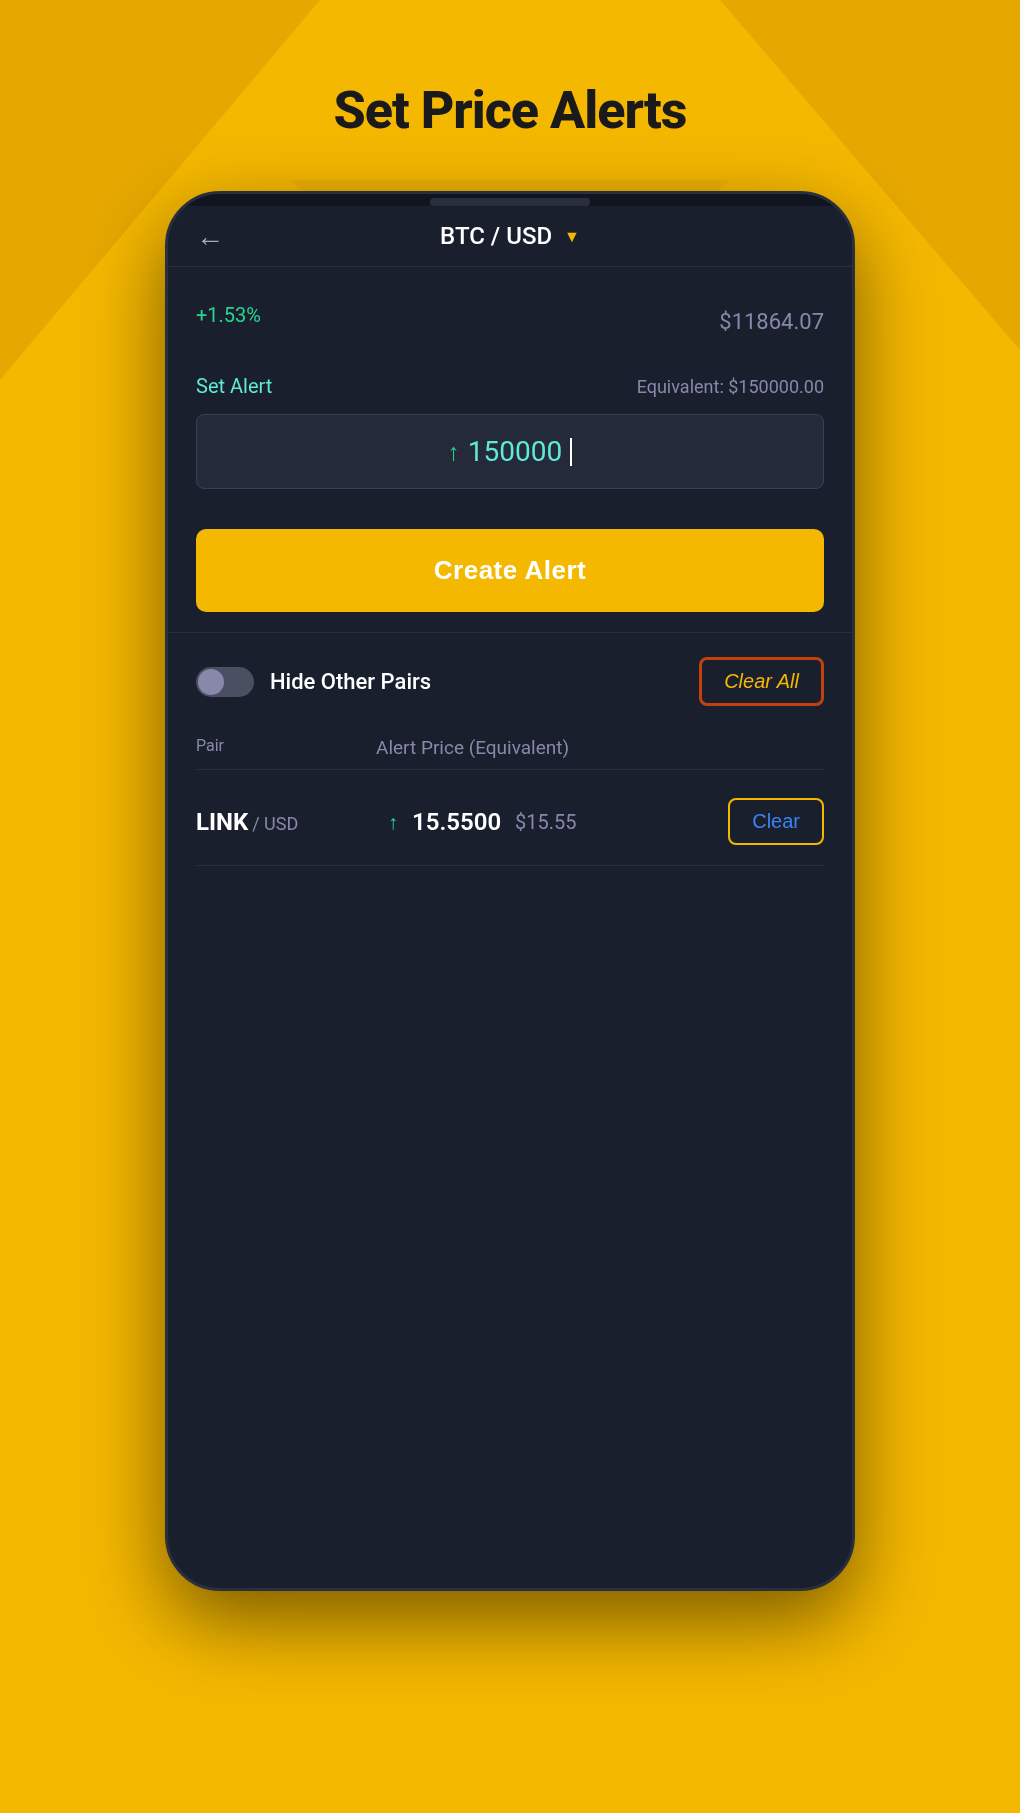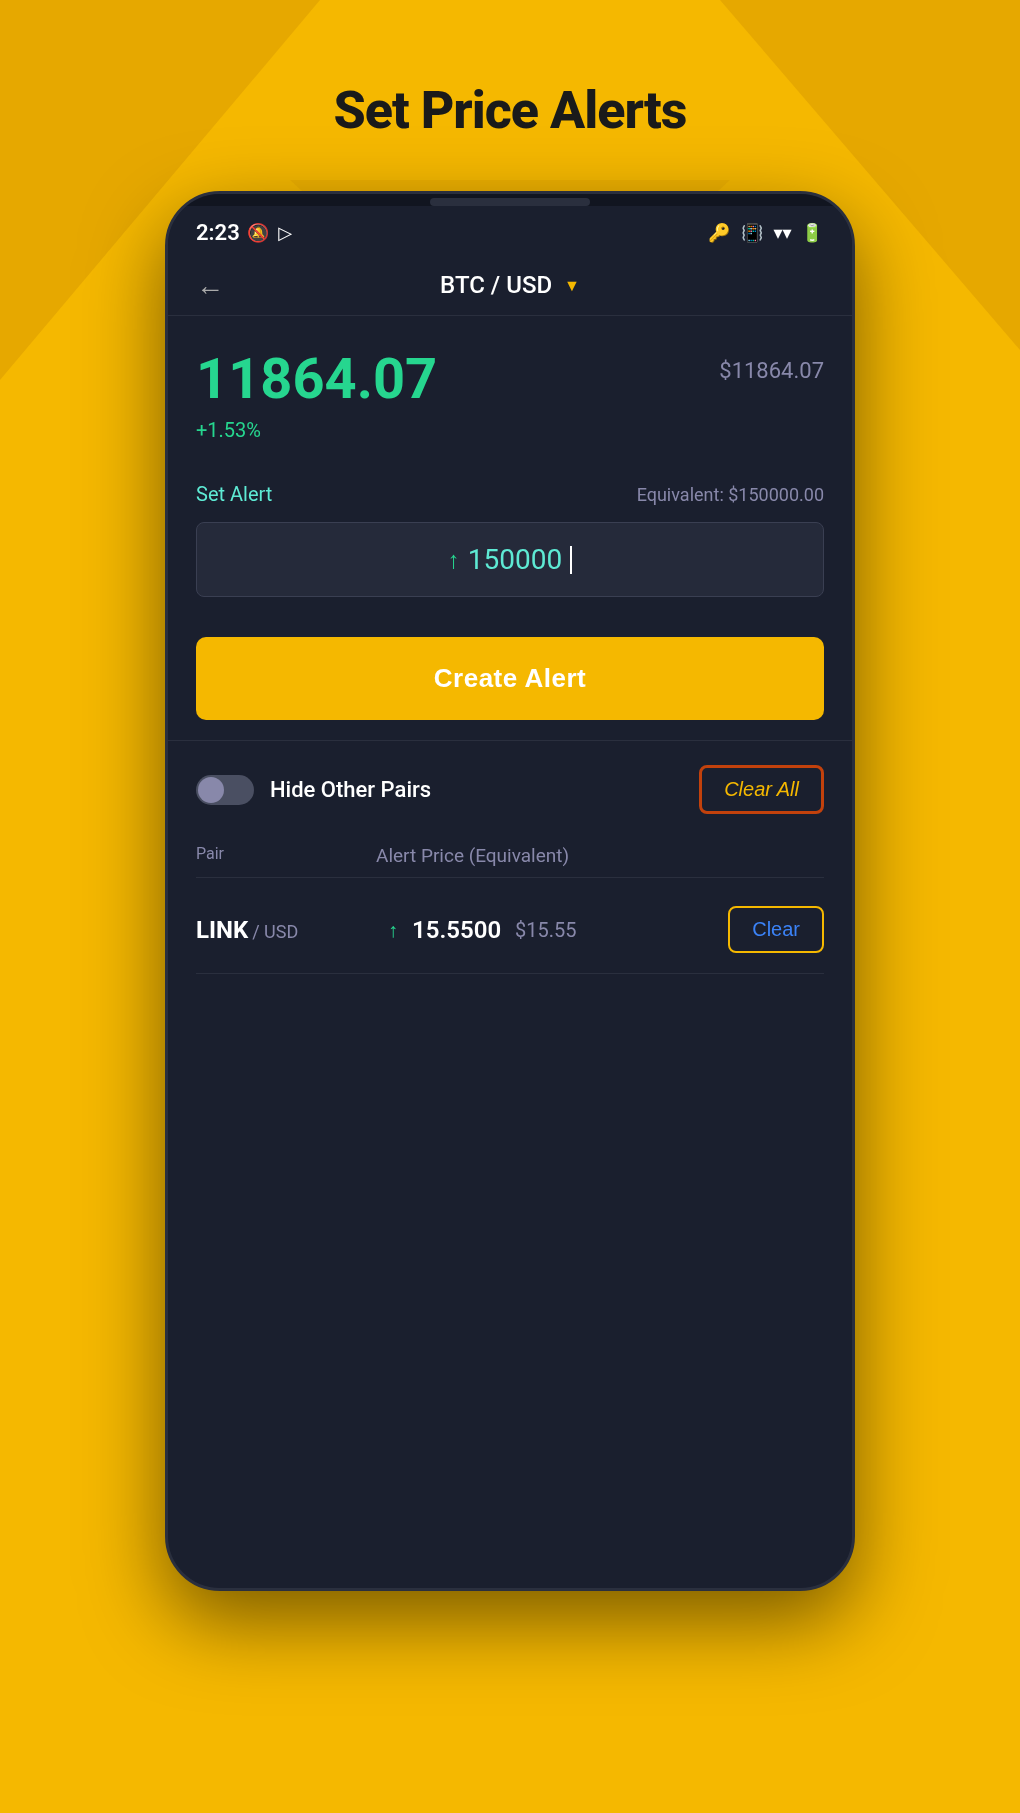--- a/index.html
+++ b/index.html
@@ -376,48 +376,34 @@
 <h1 class="page-title">Set Price Alerts</h1>
 
 <div class="phone">
 
   
   <div class="phone-top-bar">
     <div class="phone-notch"></div>
   </div>
 
   
-  <div class="status-bar">
-    <div class="status-left">
-      <span class="status-time">2:23</span>
-      <span class="status-icon">🔕</span>
-      <span class="status-icon">▷</span>
-    </div>
-    <div class="status-icons">
-      <span class="status-icon">🔑</span>
-      <span class="status-icon">📳</span>
-      <span class="status-icon">▾▾</span>
-      <span class="status-icon">🔋</span>
-    </div>
-  </div>
 
   
   <div class="nav-bar">
     <span class="nav-back">←</span>
     <div class="nav-title">
       <span>BTC / USD</span>
       <span class="nav-dropdown-arrow">▼</span>
     </div>
   </div>
 
   
   <div class="price-section">
     <div class="price-row">
       <div>
-        <div class="price-main">11864.07</div>
         <div class="price-change">+1.53%</div>
       </div>
       <div class="price-usd">$11864.07</div>
     </div>
   </div>
 
   
   <div class="alert-section">
     <div class="alert-header">
       <span class="alert-label">Set Alert</span>

